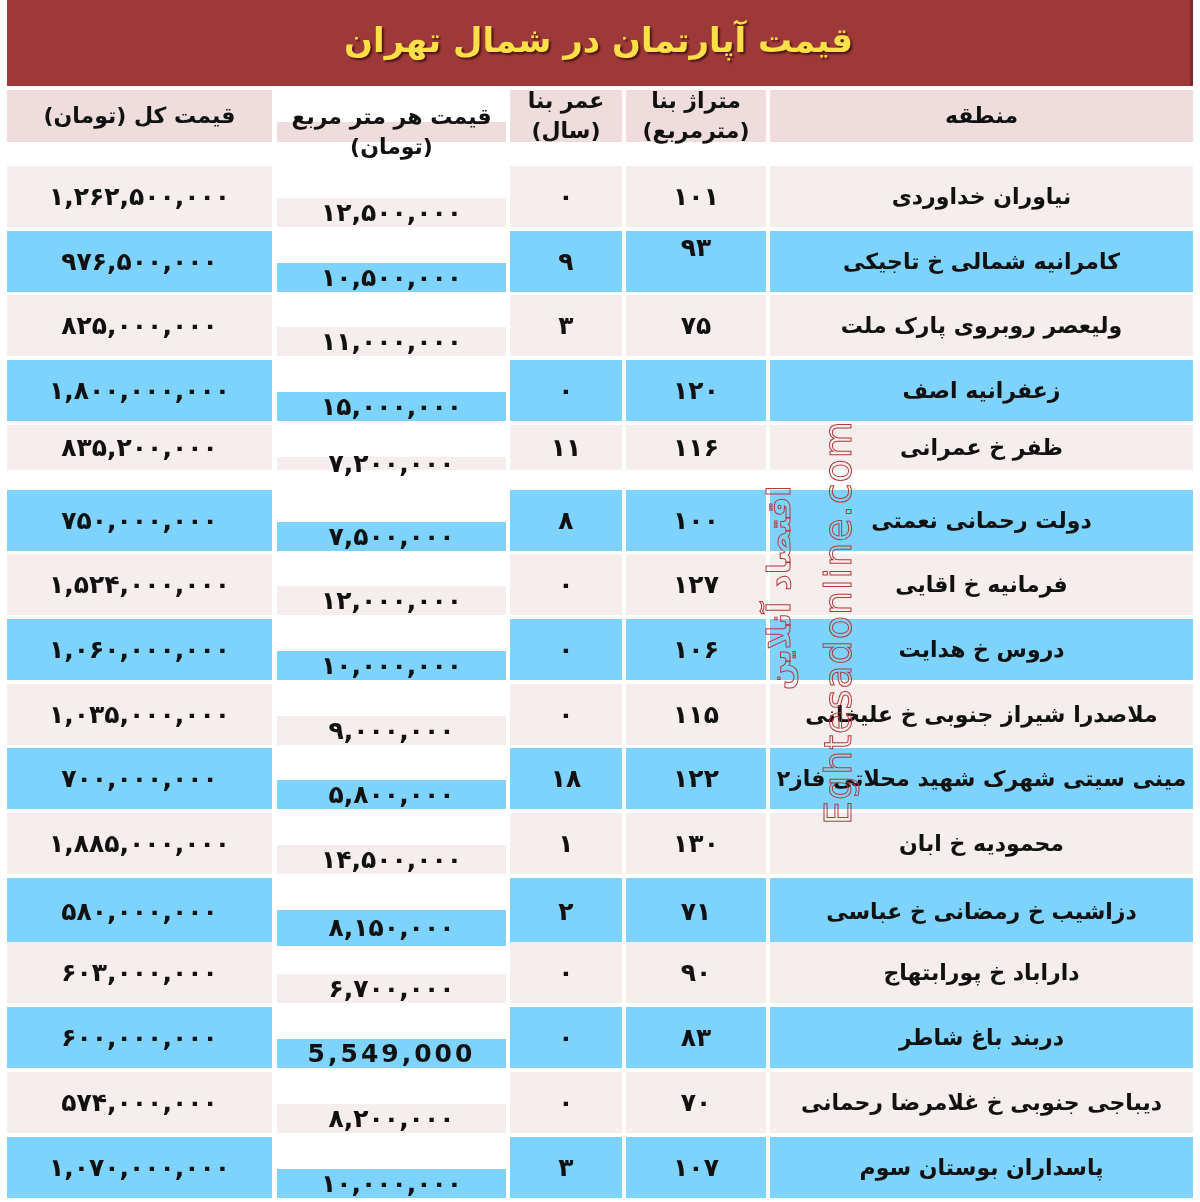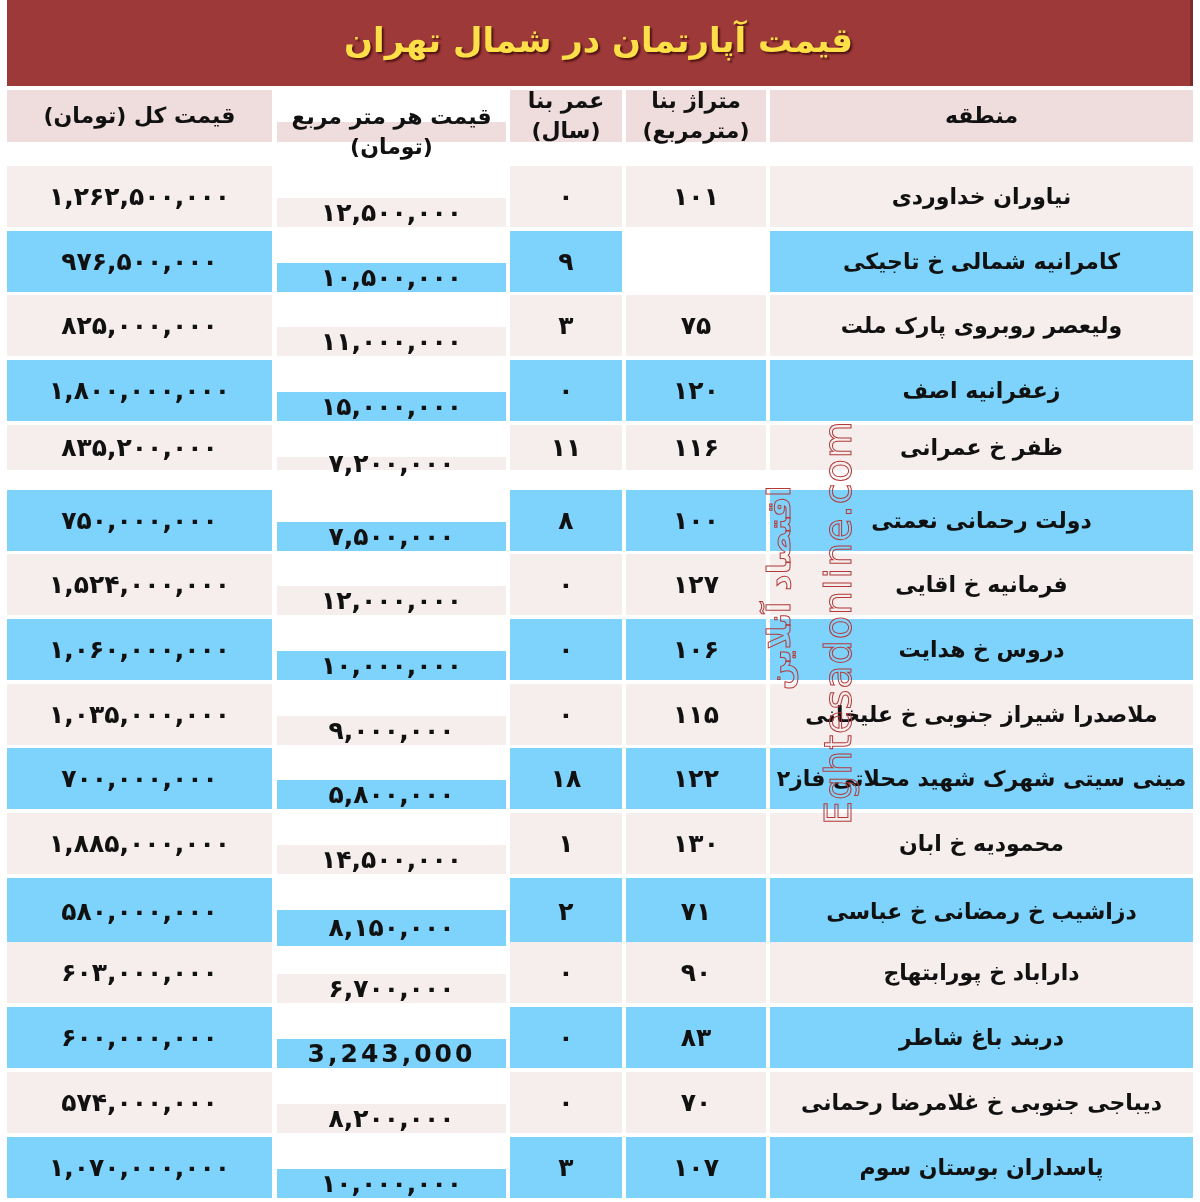--- a/index.html
+++ b/index.html
@@ -171,20 +171,23 @@
       <div class="row data-row dark" style="top: 140.7px; height: 61px;">
         <div class="cell c-total">
           <span>۹۷۶,۵۰۰,۰۰۰</span>
         </div>
         <div class="cell c-sqm">
           <span>۱۰,۵۰۰,۰۰۰</span>
         </div>
         <div class="cell c-age">
           <span>۹</span>
         </div>
+        <div class="cell c-area raised">
+          <span>۹۳</span>
+        </div>
         <div class="cell c-region">
           <span>کامرانیه شمالی خ تاجیکی</span>
         </div>
       </div>
       <div class="row data-row light" style="top: 205.4px; height: 61px;">
         <div class="cell c-total">
           <span>۸۲۵,۰۰۰,۰۰۰</span>
         </div>
         <div class="cell c-sqm">
           <span>۱۱,۰۰۰,۰۰۰</span>
@@ -367,21 +370,21 @@
         </div>
         <div class="cell c-region">
           <span>داراباد خ پورابتهاج</span>
         </div>
       </div>
       <div class="row data-row dark" style="top: 917.1px; height: 61px;">
         <div class="cell c-total">
           <span>۶۰۰,۰۰۰,۰۰۰</span>
         </div>
         <div class="cell c-sqm">
-          <span>3,243,000</span>
+          <span>5,549,000</span>
         </div>
         <div class="cell c-age">
           <span>۰</span>
         </div>
         <div class="cell c-area">
           <span>۸۳</span>
         </div>
         <div class="cell c-region">
           <span>دربند باغ شاطر</span>
         </div>

